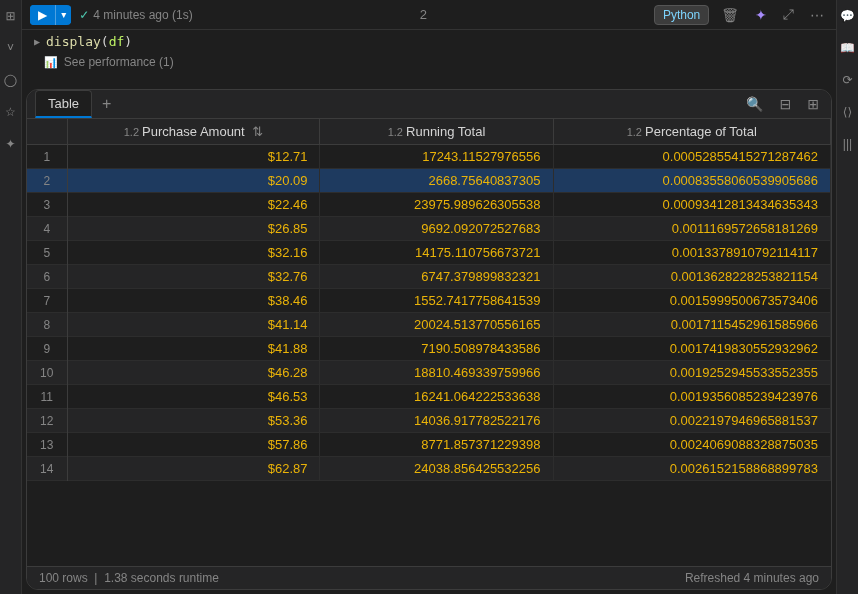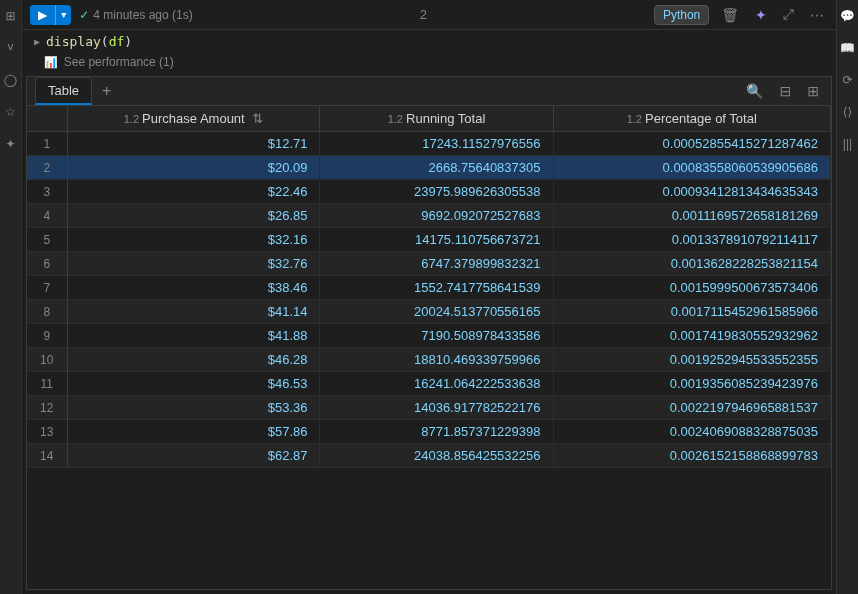--- a/index.html
+++ b/index.html
@@ -166,22 +166,22 @@
     .perf-icon {
       color: #858585;
       font-size: 11px;
     }
 
     
     .output-area {
       flex: 1;
       background: #1e1e1e;
       border: 1px solid #3c3c3c;
-      margin: 1px 4px 4px 4px;
-      border-radius: 0;
+      margin: 14px 4px 4px 4px;
+      border-radius: 12px;
       display: flex;
       flex-direction: column;
       overflow: hidden;
     }
 
     
     .tab-bar {
       display: flex;
       align-items: center;
       padding: 0 8px;
@@ -266,21 +266,21 @@
     tbody tr {
       border-bottom: 1px solid #2d2d2d;
     }
     tbody tr:nth-child(even) {
       background: #252526;
     }
     tbody td {
       padding: 4px 12px;
       text-align: right;
       border-right: 1px solid #2d2d2d;
-      color: #7dd3fc;
+      color: #eab308;
       white-space: nowrap;
     }
     tbody td:first-child {
       text-align: center;
       color: #858585;
       font-size: 12px;
       width: 40px;
       border-right: 1px solid #3c3c3c;
     }
     
@@ -475,20 +475,28 @@
             <tr>
               <td>14</td>
               <td>$62.87</td>
               <td>24038.856425532256</td>
               <td>0.0026152158868899783</td>
             </tr>
           </tbody>
       </table>
     </div>
 
+    <div class="table-footer">
+      <span>
+        <span>100 rows</span>
+        &nbsp;|&nbsp;
+        <span>1.38 seconds runtime</span>
+      </span>
+      <span>Refreshed 4 minutes ago</span>
+    </div>
 
   </div>
 </div>
 
 <div class="sidebar-right">
   <div class="sidebar-left-icon">💬</div>
   <div class="sidebar-left-icon">📖</div>
   <div class="sidebar-left-icon">⟳</div>
   <div class="sidebar-left-icon">⟨⟩</div>
   <div class="sidebar-left-icon">|||</div>

